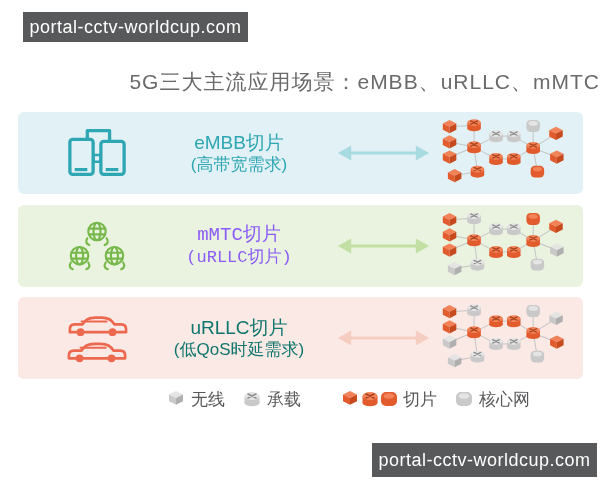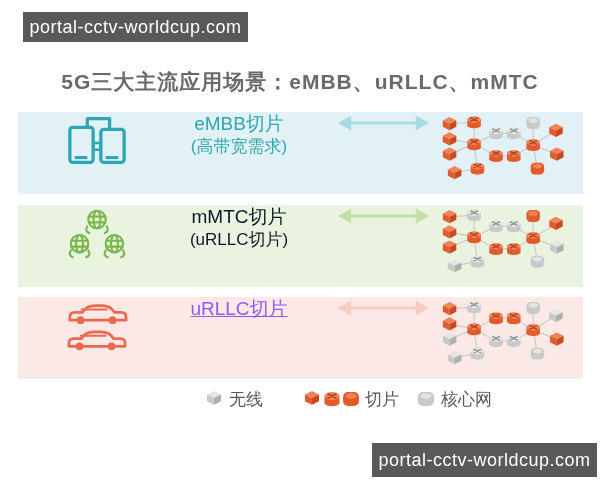--- a/index.html
+++ b/index.html
@@ -11,25 +11,25 @@
   .banner{
     position:absolute;color:#ffffff;font-size:18px;
     display:flex;align-items:center;justify-content:center;
     letter-spacing:0.5px;
     margin-left:16px;
   }
   .banner-top{left:7px;top:12px;width:225px;height:30px;}
   .banner-bottom{right:3px;top:443px;width:225px;height:34px;}
   .title{
     position:absolute;top:68px;left:0;width:100%;
-    text-align:center;font-size:21px;letter-spacing:1px;font-weight:bold;
+    text-align:right;font-size:21px;letter-spacing:1px;
   }
   .row{
-    position:absolute;left:18px;width:565px;height:82px;border-radius:0;
-    display:flex;
+    position:absolute;left:18px;width:565px;height:82px;border-radius:6px;
+    display:flex;align-items:center;
   }
   .row-1{top:112px;}
   .row-2{top:205px;}
   .row-3{top:297px;}
   .row-icon{margin-left:48px;width:62px;height:58px;flex:0 0 auto;}
   .row-icon svg{width:100%;height:100%;}
   .row-text{
     margin-left:36px;width:150px;flex:0 0 auto;text-align:center;line-height:1.25;
   }
   .row-label{font-size:19px;}
@@ -163,21 +163,21 @@
           <path d="M5 45 q-3 5 2 7 M23 45 q3 5 -2 7"></path>
         </g>
         <g>
           <circle cx="50" cy="38" r="9"></circle>
             <ellipse cx="50" cy="38" rx="3.6" ry="9"></ellipse>
           <path d="M42 35 H58 M42 41 H58"></path>
           <path d="M41 45 q-3 5 2 7 M59 45 q3 5 -2 7"></path>
         </g>
       </svg>
     </div>
-    <div class="row-text" style="color: #0f172a;">
+    <div class="row-text" style="color: #8b5cf6; font-family: Liberation Mono, monospace;">
       <div class="row-label">mMTC切片</div>
       <div class="row-sublabel">(uRLLC切片)</div>
     </div>
     <svg class="arrow" viewBox="0 0 100 22">
         <line x1="14" y1="11" x2="86" y2="11" stroke="#C2E0A3" stroke-width="3.2"></line>
         <polygon points="2,11 16,3 16,19" fill="#C2E0A3"></polygon>
         <polygon points="98,11 84,3 84,19" fill="#C2E0A3"></polygon>
       </svg>
     <svg class="network" viewBox="0 0 160 90">
         <line x1="12" y1="14" x2="41" y2="12" stroke="#C5C5C5" stroke-width="1.2"></line>
@@ -263,22 +263,23 @@
           <circle cx="48" cy="22" r="4" fill="currentColor" stroke="none"></circle>
         </g>
         <g transform="translate(-1,27)">
           <path d="M4 19 q0 -5 5 -5 h8 q4 -7 13 -7 h7 q9 0 13 7 h7 q5 0 5 5 v3 h-58 z"></path>
           <path d="M16 11 h26" stroke-width="2"></path>
           <circle cx="15" cy="22" r="4" fill="currentColor" stroke="none"></circle>
           <circle cx="48" cy="22" r="4" fill="currentColor" stroke="none"></circle>
         </g>
       </svg>
     </div>
-    <div class="row-text" style="color: #8b5cf6; text-decoration: underline;">
+    <div class="row-text" style="color: #0f766e;">
       <div class="row-label">uRLLC切片</div>
+      <div class="row-sublabel">(低QoS时延需求)</div>
     </div>
     <svg class="arrow" viewBox="0 0 100 22">
         <line x1="14" y1="11" x2="86" y2="11" stroke="#F5CDC1" stroke-width="3.2"></line>
         <polygon points="2,11 16,3 16,19" fill="#F5CDC1"></polygon>
         <polygon points="98,11 84,3 84,19" fill="#F5CDC1"></polygon>
       </svg>
     <svg class="network" viewBox="0 0 160 90">
         <line x1="12" y1="14" x2="41" y2="12" stroke="#C5C5C5" stroke-width="1.2"></line>
         <line x1="41" y1="12" x2="41" y2="38" stroke="#C5C5C5" stroke-width="1.2"></line>
         <line x1="12" y1="32" x2="41" y2="38" stroke="#C5C5C5" stroke-width="1.2"></line>
@@ -354,20 +355,29 @@
 
   <div class="legend" style="color: rgb(88, 89, 91); padding-left: 48px;">
     <div class="legend-item">
       <svg class="legend-glyph" width="20" height="20" viewBox="0 0 20 20">
           <polygon points="10,2 17,5.5 10,9 3,5.5" fill="#E4E4E4"></polygon>
           <polygon points="3,5.5 10,9 10,15.649999999999999 3,12.149999999999999" fill="#C9C9C9"></polygon>
           <polygon points="10,9 17,5.5 17,12.149999999999999 10,15.649999999999999" fill="#AFAFAF"></polygon>
         </svg>
       <span>无线</span>
     </div>
+    <div class="legend-item">
+      <svg class="legend-glyph" width="20" height="20" viewBox="0 0 20 20">
+          <rect x="2.5" y="7" width="15" height="7" fill="#C9C9C9"></rect>
+          <ellipse cx="10" cy="14" rx="7.5" ry="3.2" fill="#C9C9C9"></ellipse>
+          <ellipse cx="10" cy="7" rx="7.5" ry="4" fill="#E4E4E4"></ellipse>
+          <path d="M6 5 L14 9 M14 5 L6 9" stroke="#8C8C8C" stroke-width="1.5" fill="none" stroke-linecap="round"></path>
+        </svg>
+      <span>承载</span>
+    </div>
     <div class="legend-item legend-item-slice">
       <svg class="legend-glyph" width="56" height="20" viewBox="0 0 56 20">
           <polygon points="8,2 15,5.5 8,9 1,5.5" fill="#F28258"></polygon>
           <polygon points="1,5.5 8,9 8,15.649999999999999 1,12.149999999999999" fill="#E25B2D"></polygon>
           <polygon points="8,9 15,5.5 15,12.149999999999999 8,15.649999999999999" fill="#C74A1F"></polygon>
           <rect x="20.5" y="7" width="15" height="7" fill="#E25B2D"></rect>
           <ellipse cx="28" cy="14" rx="7.5" ry="3.2" fill="#E25B2D"></ellipse>
           <ellipse cx="28" cy="7" rx="7.5" ry="4" fill="#F28258"></ellipse>
           <path d="M24 5 L32 9 M32 5 L24 9" stroke="#A8401A" stroke-width="1.5" fill="none" stroke-linecap="round"></path>
           <rect x="39" y="3" width="16" height="14" rx="5" fill="#E25B2D"></rect>

